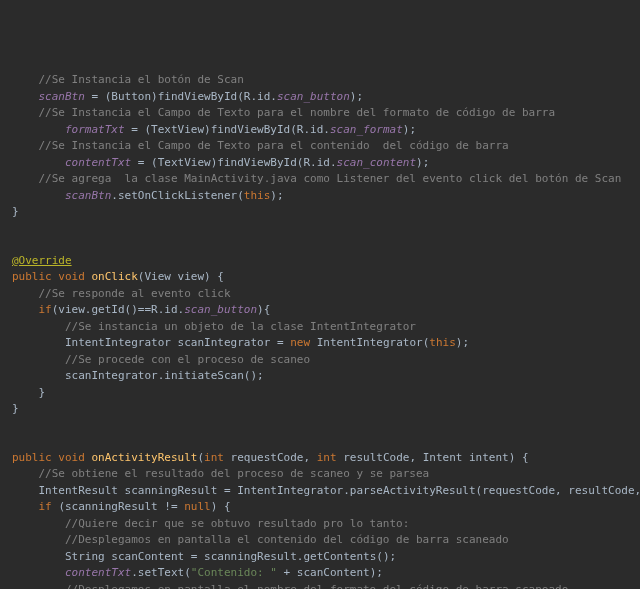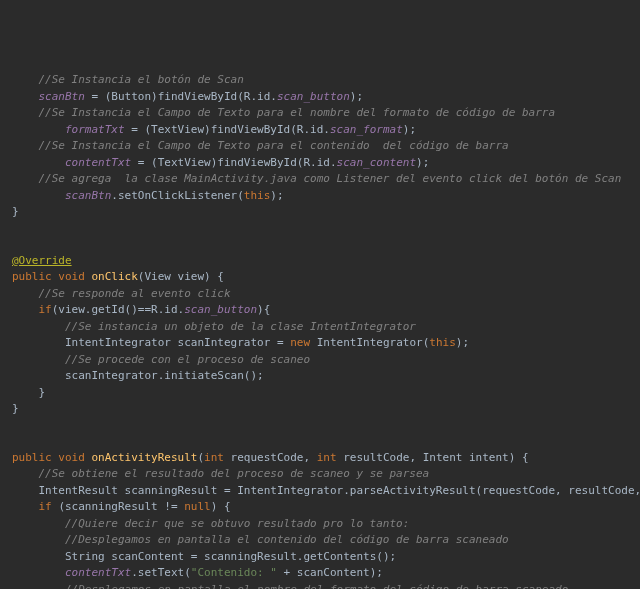--- a/index.html
+++ b/index.html
@@ -9,21 +9,21 @@
       font-size: 11px;
       line-height: 1.5;
       color: #a9b7c6;
       padding: 6px 12px;
       white-space: pre;
       overflow: hidden;
       width: 640px;
       height: 589px;
     }
     .line { display: block; min-height: 16px; }
-    .comment { color: #808080; font-style: italic; }
+    .comment { color: #808080; }
     .keyword { color: #cc7832; }
     .method-def { color: #ffc66d; text-align: center; }
     .field { color: #9876aa; font-style: italic; text-align: right; }
     .string { color: #6a8759; }
     .annotation { color: #bbb529; text-decoration: underline; }
     .this { color: #cc7832; }
   </style>
 </head>
 <body>
 

